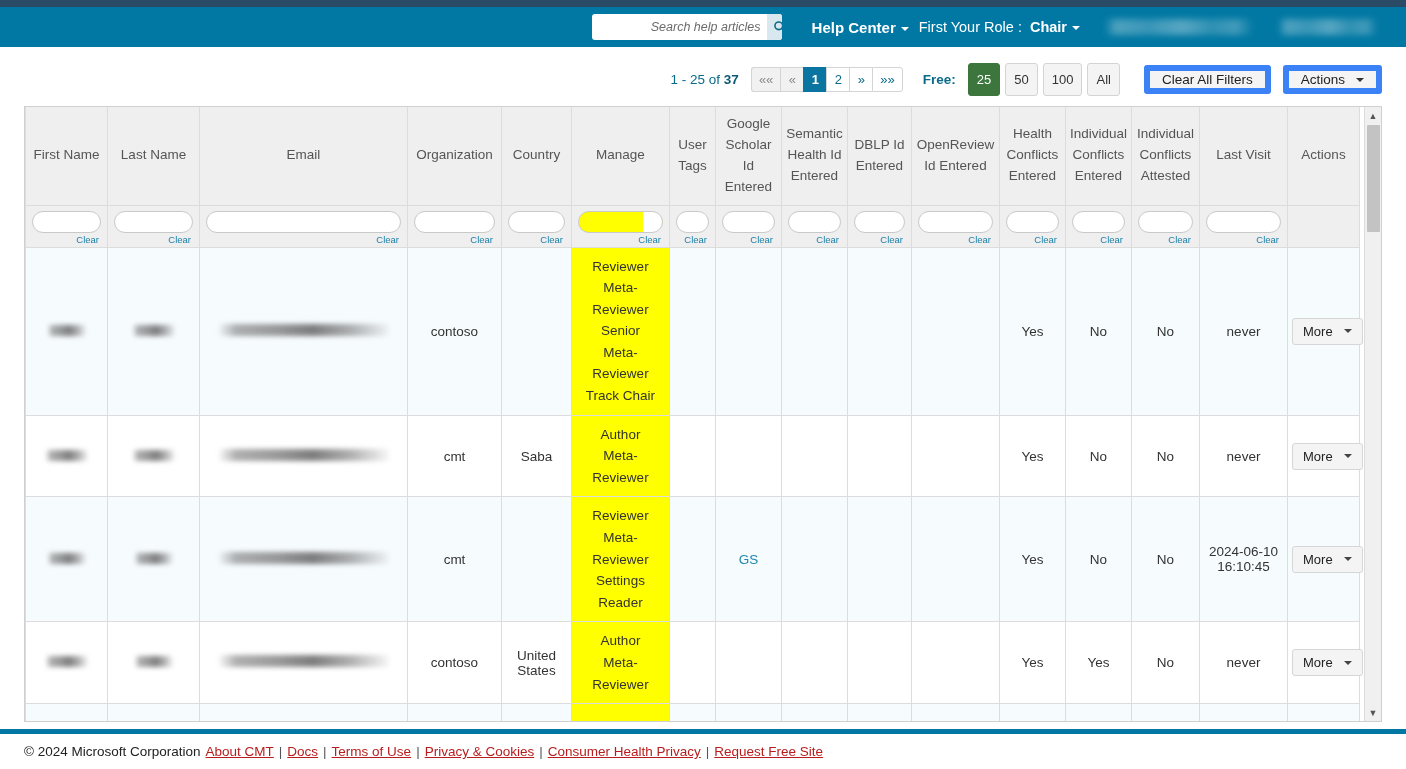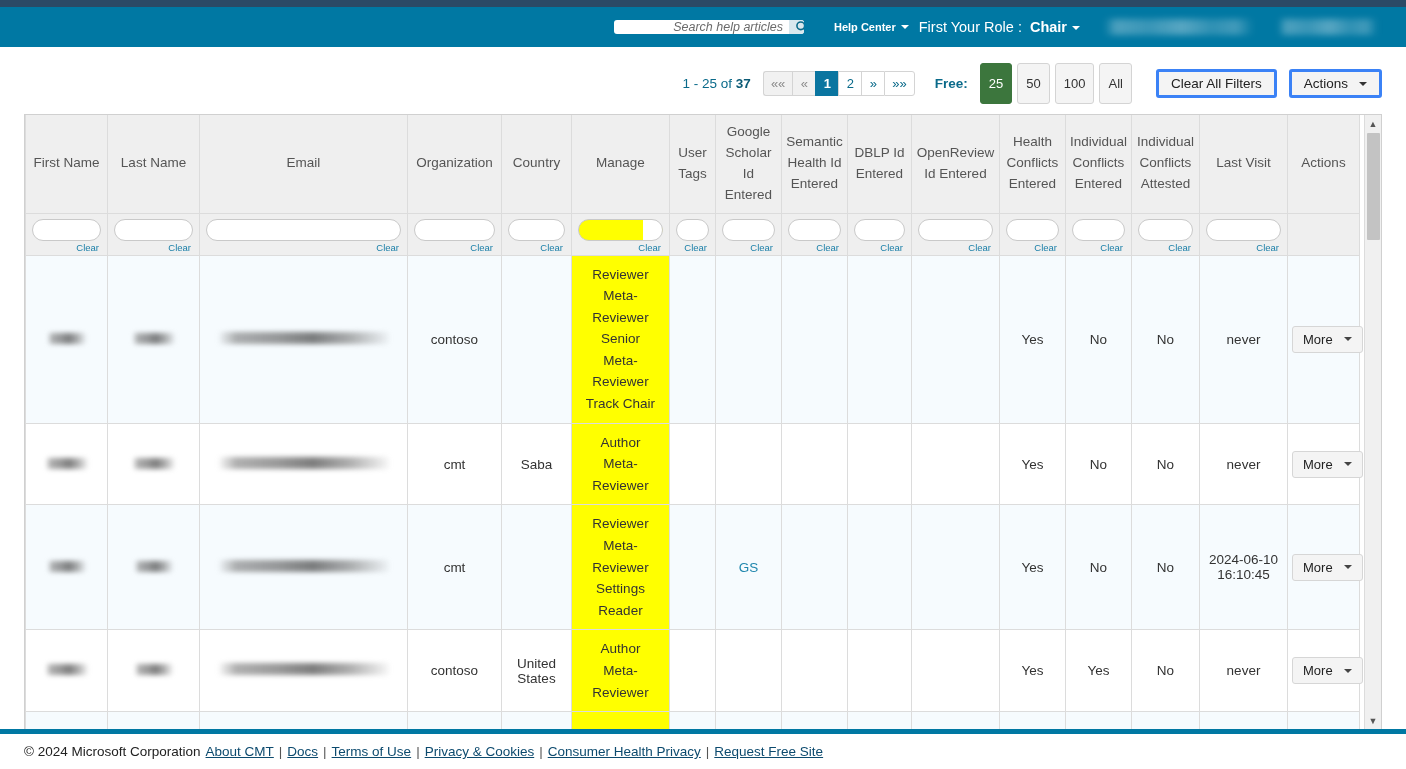--- a/index.html
+++ b/index.html
@@ -35,38 +35,38 @@
     border-top: 4px solid currentColor;
     margin-left: 5px; vertical-align: 2px;
   }
   .nav-right {
     position: absolute; right: 0; top: 0; height: 40px;
     display: flex; align-items: center;
   }
   .searchwrap {
     display: flex; align-items: center;
     background: #ffffff; border-radius: 3px;
-    height: 14px; width: 190px; overflow: hidden;
+    height: 26px; width: 190px; overflow: hidden;
     margin-right: 14px;
   }
   .searchwrap input {
     border: 0; outline: 0; height: 24px; flex: 1;
     font-family: "Liberation Sans", sans-serif;
     font-size: 12.5px; font-style: italic; color: #555;
     padding: 0 6px; text-align: right; background: transparent;
   }
   .searchwrap input::placeholder { color: #6b6b6b; font-style: italic; }
   .search-btn {
     width: 28px; height: 26px; background: #d9e8ee;
     display: flex; align-items: center; justify-content: center;
     cursor: pointer; border: 0;
   }
   .search-btn svg { display: block; }
   .helpcenter {
-    color: #fff; font-size: 11px; font-weight: bold;
+    color: #fff; font-size: 15px; font-weight: bold;
     text-decoration: none; margin-right: 10px; white-space: nowrap; padding-left: 16px;
   }
   .roletext { color: #fff; font-size: 14.5px; margin-right: 8px; white-space: nowrap; }
   .rolesel { color: #fff; font-size: 14.5px; font-weight: bold; text-decoration: none; white-space: nowrap; }
   .blurred-nav {
     height: 16px; border-radius: 3px; margin-left: 24px;
     background: linear-gradient(90deg,
       rgba(255,255,255,0.0) 0%,
       rgba(255,255,255,0.30) 8%,
       rgba(255,255,255,0.22) 30%,
@@ -101,30 +101,30 @@
     font-size: 13px; display: flex; align-items: center; justify-content: center;
     cursor: pointer; font-family: "Liberation Sans", sans-serif;
   }
   .pgbtn.muted { background: #f1f1f1; color: #8a8a8a; }
   .pgbtn.active { background: #0a75a0; color: #fff; border-color: #0a75a0; font-weight: bold; }
   .pgbtn:first-child { border-radius: 3px 0 0 3px; }
   .pgbtn:last-child { border-right: 1px solid #d4d4d4; border-radius: 0 3px 3px 0; }
   .showlbl { font-size: 13.5px; color: #0a6a8a; font-weight: bold; margin-left: 8px; }
   .showgrp { display: flex; gap: 5px; }
   .showbtn {
-    min-width: 30px; height: 41px; padding: 0 8px;
+    min-width: 30px; height: 33px; padding: 0 8px;
     border: 1px solid #d4d4d4; background: #f4f4f4; color: #333;
     font-size: 13px; border-radius: 3px; cursor: pointer;
     display: flex; align-items: center; justify-content: center;
     font-family: "Liberation Sans", sans-serif;
   }
   .showbtn.sel { background: #3c763d; color: #fff; border-color: #3c763d; }
   .plainbtn {
     height: 29px; padding: 0 12px;
-    border: 3px solid #3b82f6; background: #f4f4f4; color: #222;
+    border: 6px solid #3b82f6; background: #f4f4f4; color: #222;
     font-size: 13.5px; border-radius: 3px; cursor: pointer;
     display: flex; align-items: center; gap: 6px;
     font-family: "Liberation Sans", sans-serif;
     white-space: nowrap;
   }
   .plainbtn .caret { border-top-color: #333; }
 
   
   .grid-wrap {
     margin: 0 24px; border: 1px solid #d0d0d0;
@@ -211,21 +211,21 @@
 
   
   .footer {
     position: absolute; left: 0; bottom: 0; width: 100%;
   }
   .footbar { height: 5px; background: #0078a3; }
   .footinner {
     padding: 10px 24px; font-size: 13.5px; color: #222;
     display: flex; align-items: center; gap: 5px; flex-wrap: nowrap;
   }
-  .footinner a { color: #0c4a6e; text-decoration: underline; }
+  .footinner a { color: #b91c1c; text-decoration: underline; }
   .sep { color: #555; }
 </style>
 </head>
 <body>
 
 <div class="topstrip"></div>
 
 <div class="navbar">
   <a class="nav-link" href="#">Submissions</a>
   <a class="nav-link" href="#">

